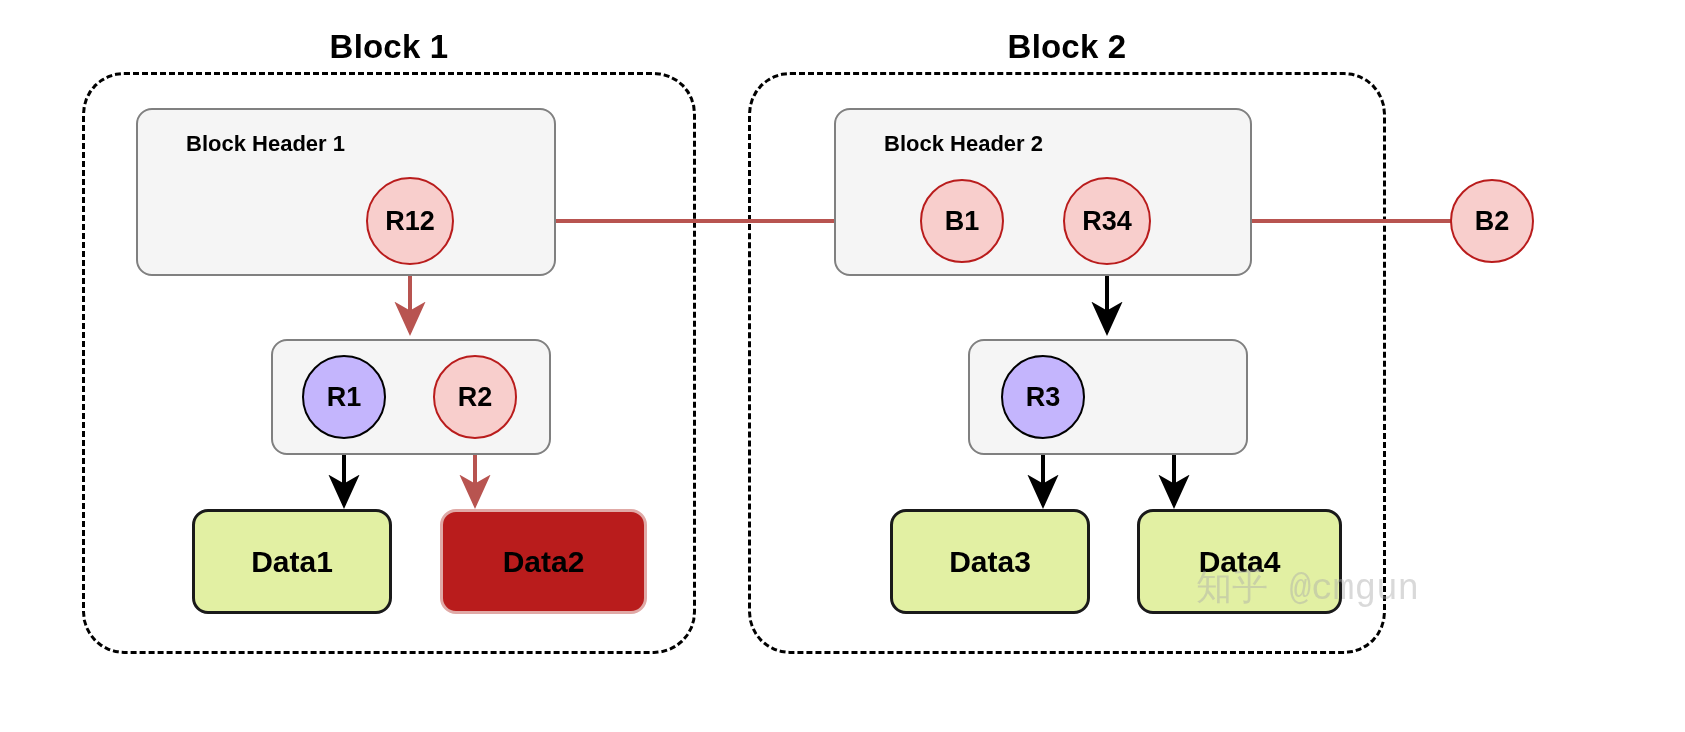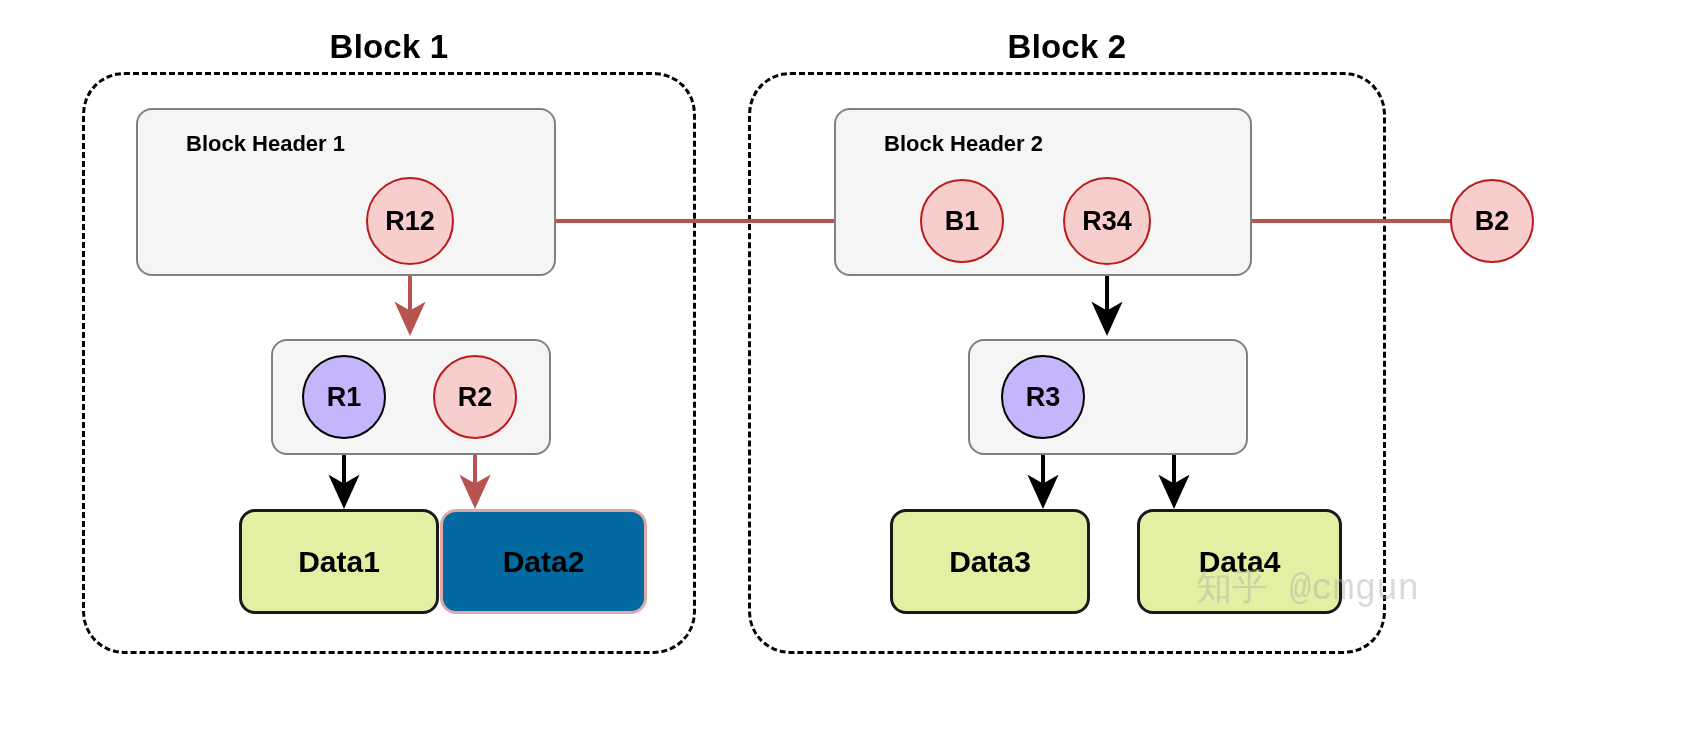--- a/index.html
+++ b/index.html
@@ -85,21 +85,21 @@
     justify-content: center;
     font-weight: bold;
     font-size: 30px;
     color: #000000;
   }
   .data-green {
     background: #e2f0a3;
     border: 3px solid #1a1a1a;
   }
   .data-pink {
-    background: #0369a1;
+    background: #b91c1c;
     border: 3px solid #e0a9a6;
     text-align: center;
   }
   .watermark {
     position: absolute;
     font-size: 36px;
     color: rgba(170,170,170,0.45);
     white-space: nowrap;
     font-weight: normal;
     pointer-events: none;
@@ -173,21 +173,21 @@
   <div class="group-box" style="left:271px; top:339px; width:280px; height:116px;"></div>
 
   <div class="node-circle circle-blue" style="left:302px; top:355px; width:84px; height:84px;">
     <span>R1</span>
   </div>
 
   <div class="node-circle circle-pink" style="left:433px; top:355px; width:84px; height:84px;">
     <span>R2</span>
   </div>
 
-  <div class="data-box data-green" style="left:192px; top:509px; width:200px; height:105px;margin-left:47px;">
+  <div class="data-box data-green" style="left:192px; top:509px; width:200px; height:105px;">
     <span>Data1</span>
   </div>
 
   <div class="data-box data-pink" style="left:440px; top:509px; width:207px; height:105px;">
     <span>Data2</span>
   </div>
 
   <div class="group-box" style="left:834px; top:108px; width:418px; height:168px;"></div>
   <div class="group-label" style="left:884px; top:131px;">Block Header 2</div>
 

